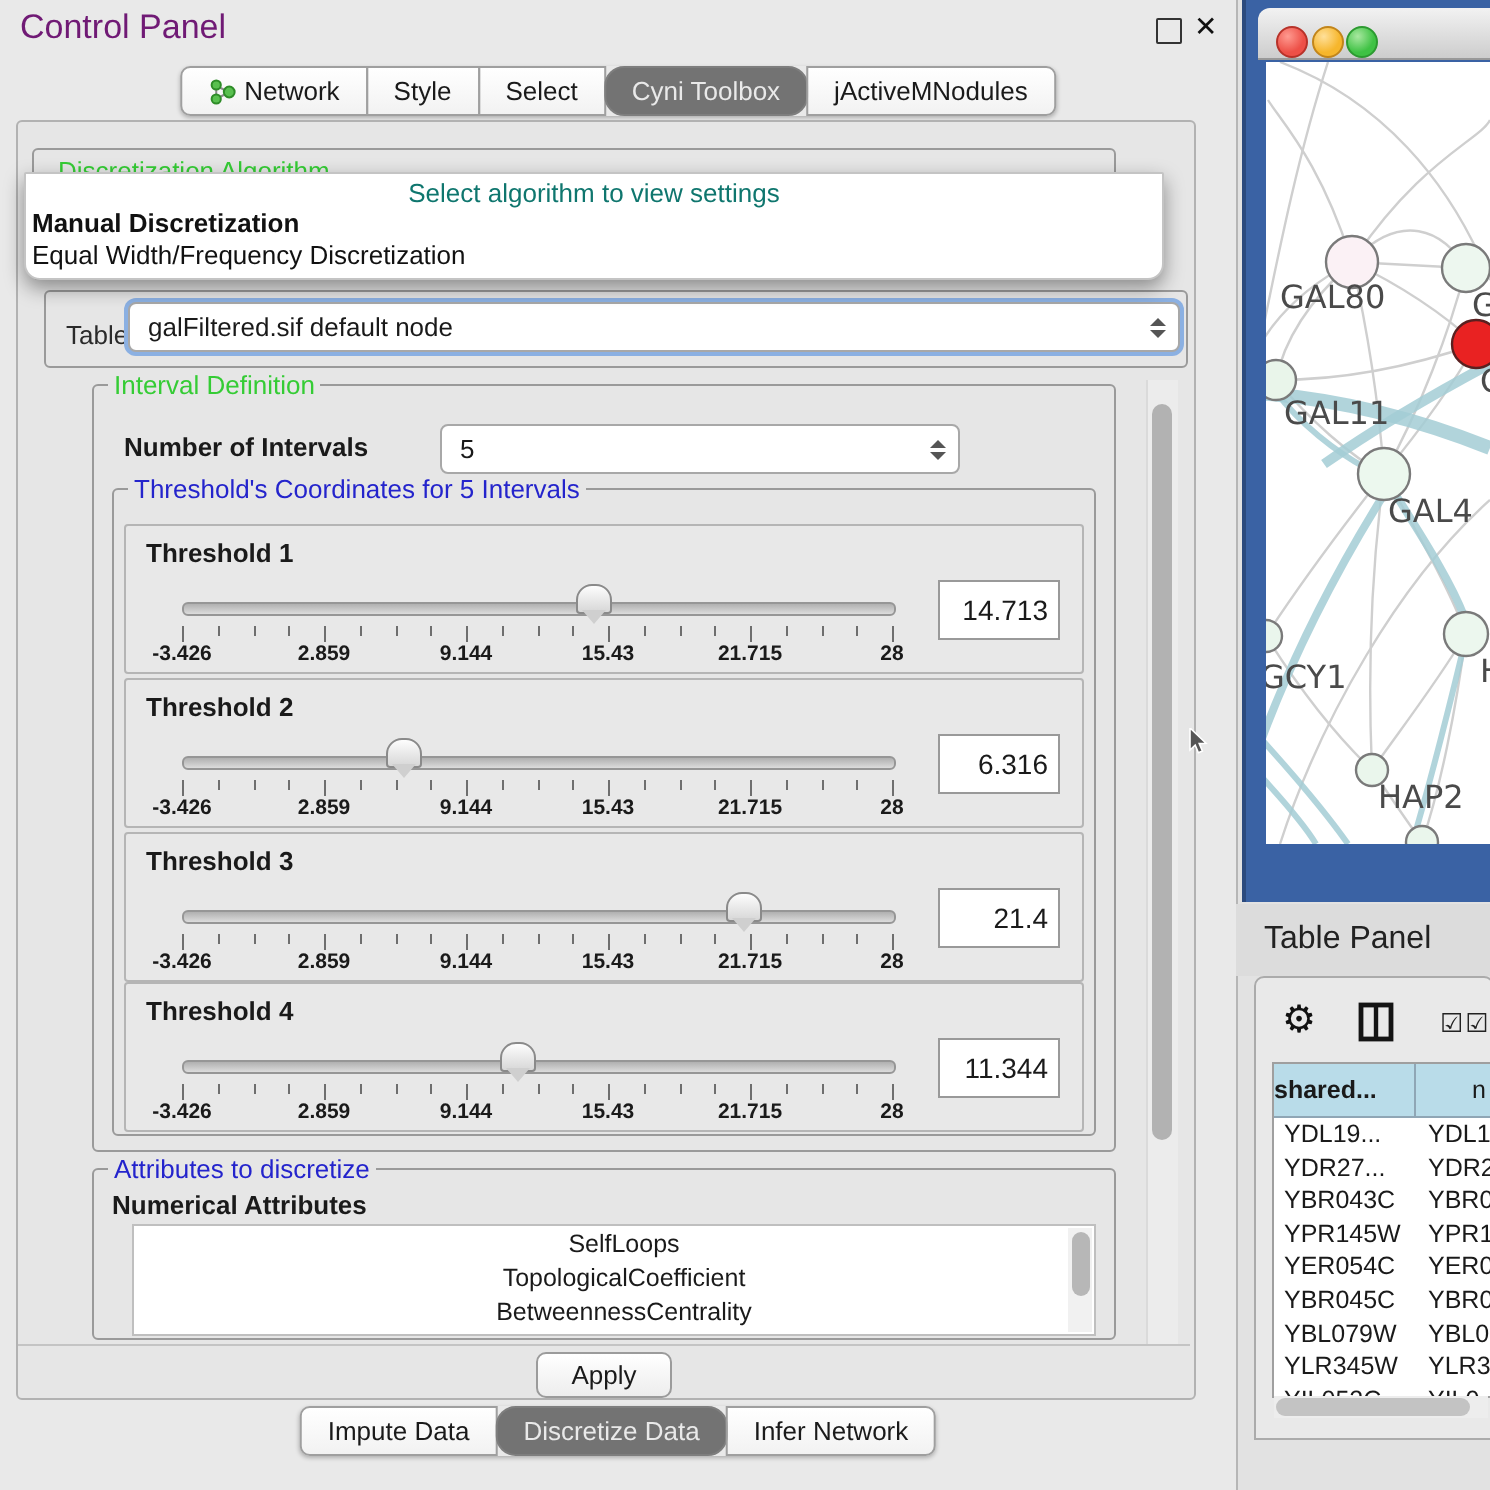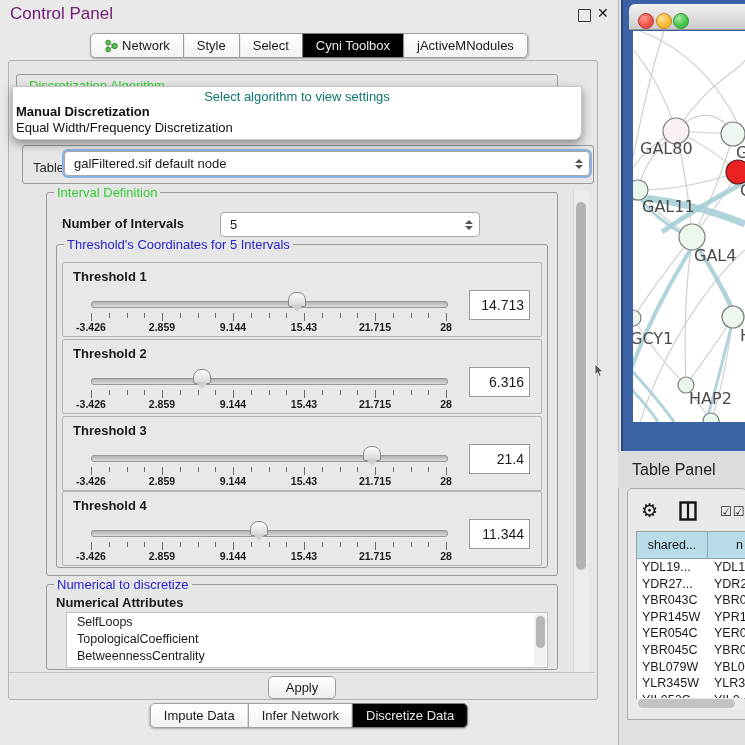--- a/index.html
+++ b/index.html
@@ -12,21 +12,21 @@
   #float-btn{left:578px;top:9px;width:11px;height:11px;border:1.5px solid #333;border-radius:1px;background:transparent;}
   #close-btn{left:597px;top:5px;font-size:14px;font-weight:bold;color:#111;}
   
   .tabrow{display:flex;box-shadow:0 1px 2px rgba(0,0,0,.25);border-radius:5px;}
   #top-tabs{left:50%;top:33px;transform:translateX(-50%);}
   #bottom-tabs{left:50%;top:703px;transform:translateX(-50%);}
   .tab{height:23px;line-height:23px;padding:0 13px;font-size:13px;background:linear-gradient(#ffffff,#f2f2f2);
        border:1px solid #9f9f9f;margin-left:-1px;display:flex;align-items:center;gap:4px;white-space:nowrap;color:#1a1a1a;}
   .tab:first-child{border-radius:5px 0 0 5px;margin-left:0;}
   .tab:last-child{border-radius:0 5px 5px 0;}
-  .tab.selected{background:#000000;color:#e9e9e9;border-color:#7e7e7e;}
+  .tab.selected{background:#737373;color:#e9e9e9;border-color:#7e7e7e;border-radius:10px;}
   
   #main-panel{left:8px;top:60px;width:588px;height:638px;background:#e6e6e6;border:1px solid #b2b2b2;border-radius:3px;}
   .groupbox{border:1px solid #9a9a9a;border-radius:3px;}
   .grouptitle{position:absolute;font-size:13px;background:#e6e6e6;padding:0 3px;white-space:nowrap;}
   .gt-green{color:#35cc35;}
   .gt-blue{color:#2424cc;}
   .gt-dark{color:#2a2a2a;margin-top:22px;}
   #disc-group{left:16px;top:74px;width:540px;height:64px;}
   #disc-group-title{left:26px;top:78px;}
   
@@ -63,21 +63,21 @@
   .tick.major{top:50px;height:8px;}
   .tick.minor{top:50px;height:5px;}
   .tick-label{position:absolute;top:58px;transform:translateX(-50%);font-size:10.5px;font-weight:bold;color:#1a1a1a;white-space:nowrap;}
   .value-box{position:absolute;left:406px;top:27px;width:54px;height:28px;background:#fff;border:1px solid #999;
              font-size:14px;text-align:right;line-height:28px;padding-right:5px;}
   
   #attr-group{left:46px;top:584px;width:510px;height:84px;overflow:hidden;}
   #attr-title{left:54px;top:577px;}
   #attr-sub{left:56px;top:595px;font-size:13px;font-weight:bold;}
   #attr-list{left:66px;top:612px;width:480px;height:54px;background:#fff;border:1px solid #bfbfbf;overflow:hidden;font-size:12.5px;}
-  .attr-item{padding:1.5px 0 1.5px 10px;line-height:14px;}
+  .attr-item{padding:1.5px 0 1.5px 10px;line-height:14px;text-align:center;}
   #attr-scroll{position:absolute;right:1px;top:1px;width:12px;height:52px;background:#f1f1f1;}
   #attr-thumb{position:absolute;left:1.5px;top:2px;width:9px;height:32px;border-radius:5px;background:#b7b7b7;}
   
   #main-scroll-track{left:573px;top:190px;width:15px;height:482px;background:#ececec;border-left:1px solid #dadada;}
   #main-scroll-thumb{left:576px;top:202px;width:10px;height:368px;border-radius:5px;background:#b2b2b2;}
   #apply-sep{left:9px;top:672px;width:586px;height:1px;background:#c4c4c4;}
   #apply-btn{left:268px;top:676px;width:66px;height:21px;background:linear-gradient(#ffffff,#ededed);
              border:1px solid #9b9b9b;border-radius:5px;font-size:13px;text-align:center;line-height:21px;}
   
   #right-bg{left:618px;top:0;width:127px;height:745px;background:#e2e2e2;}
@@ -87,21 +87,21 @@
   .light{position:absolute;top:9px;width:14px;height:14px;border-radius:50%;}
   #net-canvas{left:633px;top:31px;width:112px;height:391px;background:#ffffff;}
   #table-band-title{left:632px;top:461px;font-size:16px;color:#222;}
   #table-band{left:618px;top:452px;width:127px;height:36px;background:#dcdcdc;}
   #table-window{left:627px;top:488px;width:118px;height:230px;background:#e9e9e9;border:1px solid #ababab;border-radius:5px 5px 0 0;}
   #gear-icon{left:641px;top:499px;font-size:19px;color:#111;}
   #pane-icon{left:679px;top:501px;}
   #check-icons{left:720px;top:504px;font-size:13px;color:#222;letter-spacing:1px;}
   #net-table{left:636px;top:531px;width:109px;height:166px;background:#fff;border:1px solid #9f9f9f;border-right:none;overflow:hidden;}
   .thead{position:absolute;top:0;height:26px;background:#b9dce9;border-bottom:1px solid #8fa6b5;font-size:12.5px;line-height:26px;}
-  #th-1{left:0;width:70px;text-align:center;border-right:1px solid #8fa6b5;}
+  #th-1{left:0;width:70px;text-align:left;border-right:1px solid #8fa6b5;font-weight:bold;}
   #th-2{left:71px;width:60px;padding-left:28px;}
   #table-rows{position:absolute;left:0;top:27px;width:140px;height:139px;overflow:hidden;font-size:12.5px;}
   .trow{display:flex;height:16.6px;line-height:16.6px;}
   .tcell1{width:71px;padding-left:5px;box-sizing:border-box;}
   .tcell2{padding-left:6px;white-space:nowrap;}
   #hscroll{left:637px;top:698px;width:107px;height:11px;background:#ededed;}
   #hscroll-thumb{left:638px;top:699px;width:97px;height:9px;border-radius:5px;background:#c3c3c3;}
   #cursor{left:594px;top:364px;}
   svg text{font-family:"DejaVu Sans","Liberation Sans",sans-serif;}
 </style>
@@ -299,46 +299,46 @@
           <span class="tick-label" style="left: 99px;">2.859</span>
           <span class="tick-label" style="left: 170px;">9.144</span>
           <span class="tick-label" style="left: 241px;">15.43</span>
           <span class="tick-label" style="left: 312px;">21.715</span>
           <span class="tick-label" style="left: 383px;">28</span>
           <div class="value-box">11.344</div>
         </div>
       </div>
 
     <div class="abs groupbox" id="attr-group"></div>
-    <div class="grouptitle gt-blue abs" id="attr-title">Numerical to discretize</div>
+    <div class="grouptitle gt-blue abs" id="attr-title">Attributes to discretize</div>
     <div class="abs" id="attr-sub">Numerical Attributes</div>
     <div class="abs" id="attr-list">
       <div class="attr-item">SelfLoops</div>
         <div class="attr-item">TopologicalCoefficient</div>
         <div class="attr-item">BetweennessCentrality</div>
         <div id="attr-scroll">
           <div id="attr-thumb"></div>
         </div>
     </div>
 
     <div class="abs" id="main-scroll-track"></div>
     <div class="abs" id="main-scroll-thumb"></div>
 
     <div class="abs" id="apply-sep"></div>
     <div class="abs" id="apply-btn">Apply</div>
 
     <div class="abs tabrow" id="bottom-tabs">
         <div class="tab">
           <span class="tab-label">Impute Data</span>
         </div>
-        <div class="tab">
-          <span class="tab-label">Infer Network</span>
-        </div>
         <div class="tab selected">
           <span class="tab-label">Discretize Data</span>
+        </div>
+        <div class="tab">
+          <span class="tab-label">Infer Network</span>
         </div>
       </div>
 
     <div class="abs" id="algo-popup">
       <div id="algo-hint">Select algorithm to view settings</div>
       <div id="algo-options">
           <div class="algo-opt bold" style="top: 17px;">Manual Discretization</div>
           <div class="algo-opt" style="top: 33px;">Equal Width/Frequency Discretization</div>
         </div>
     </div>

